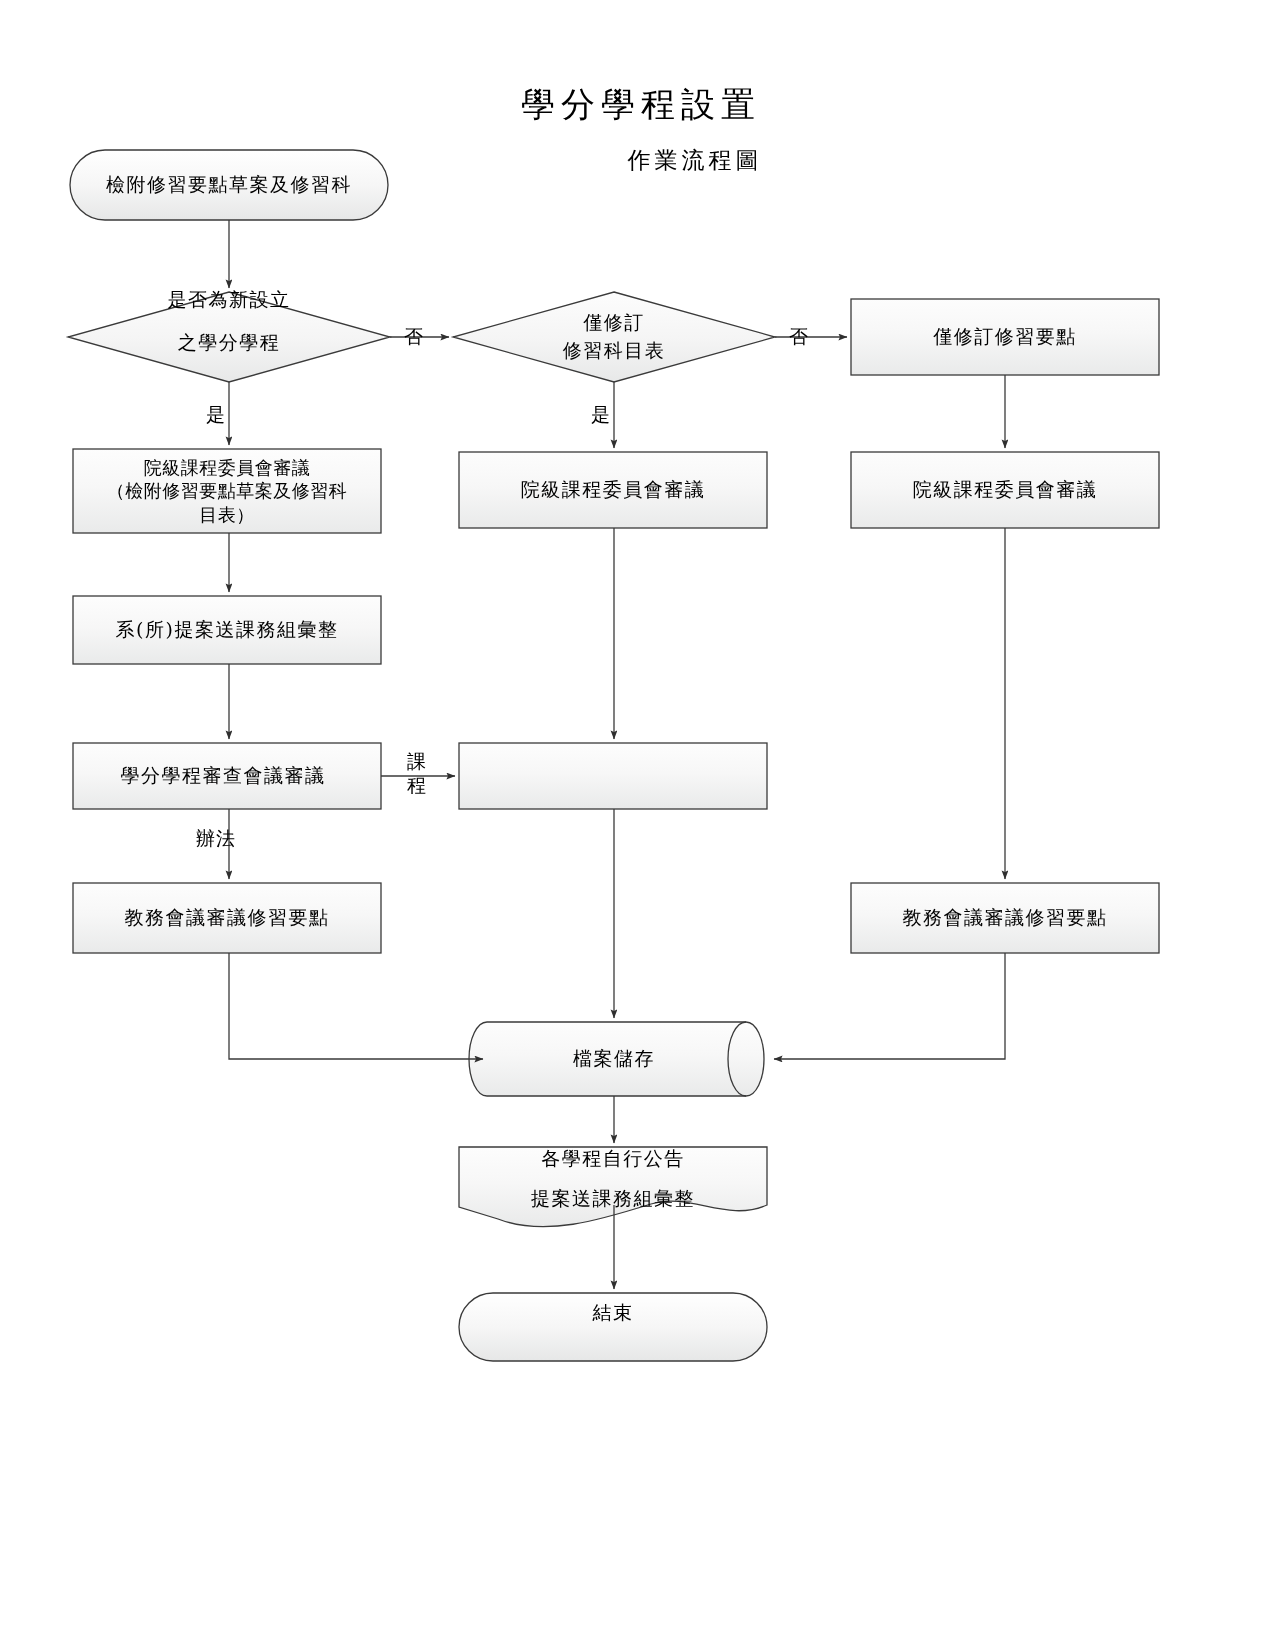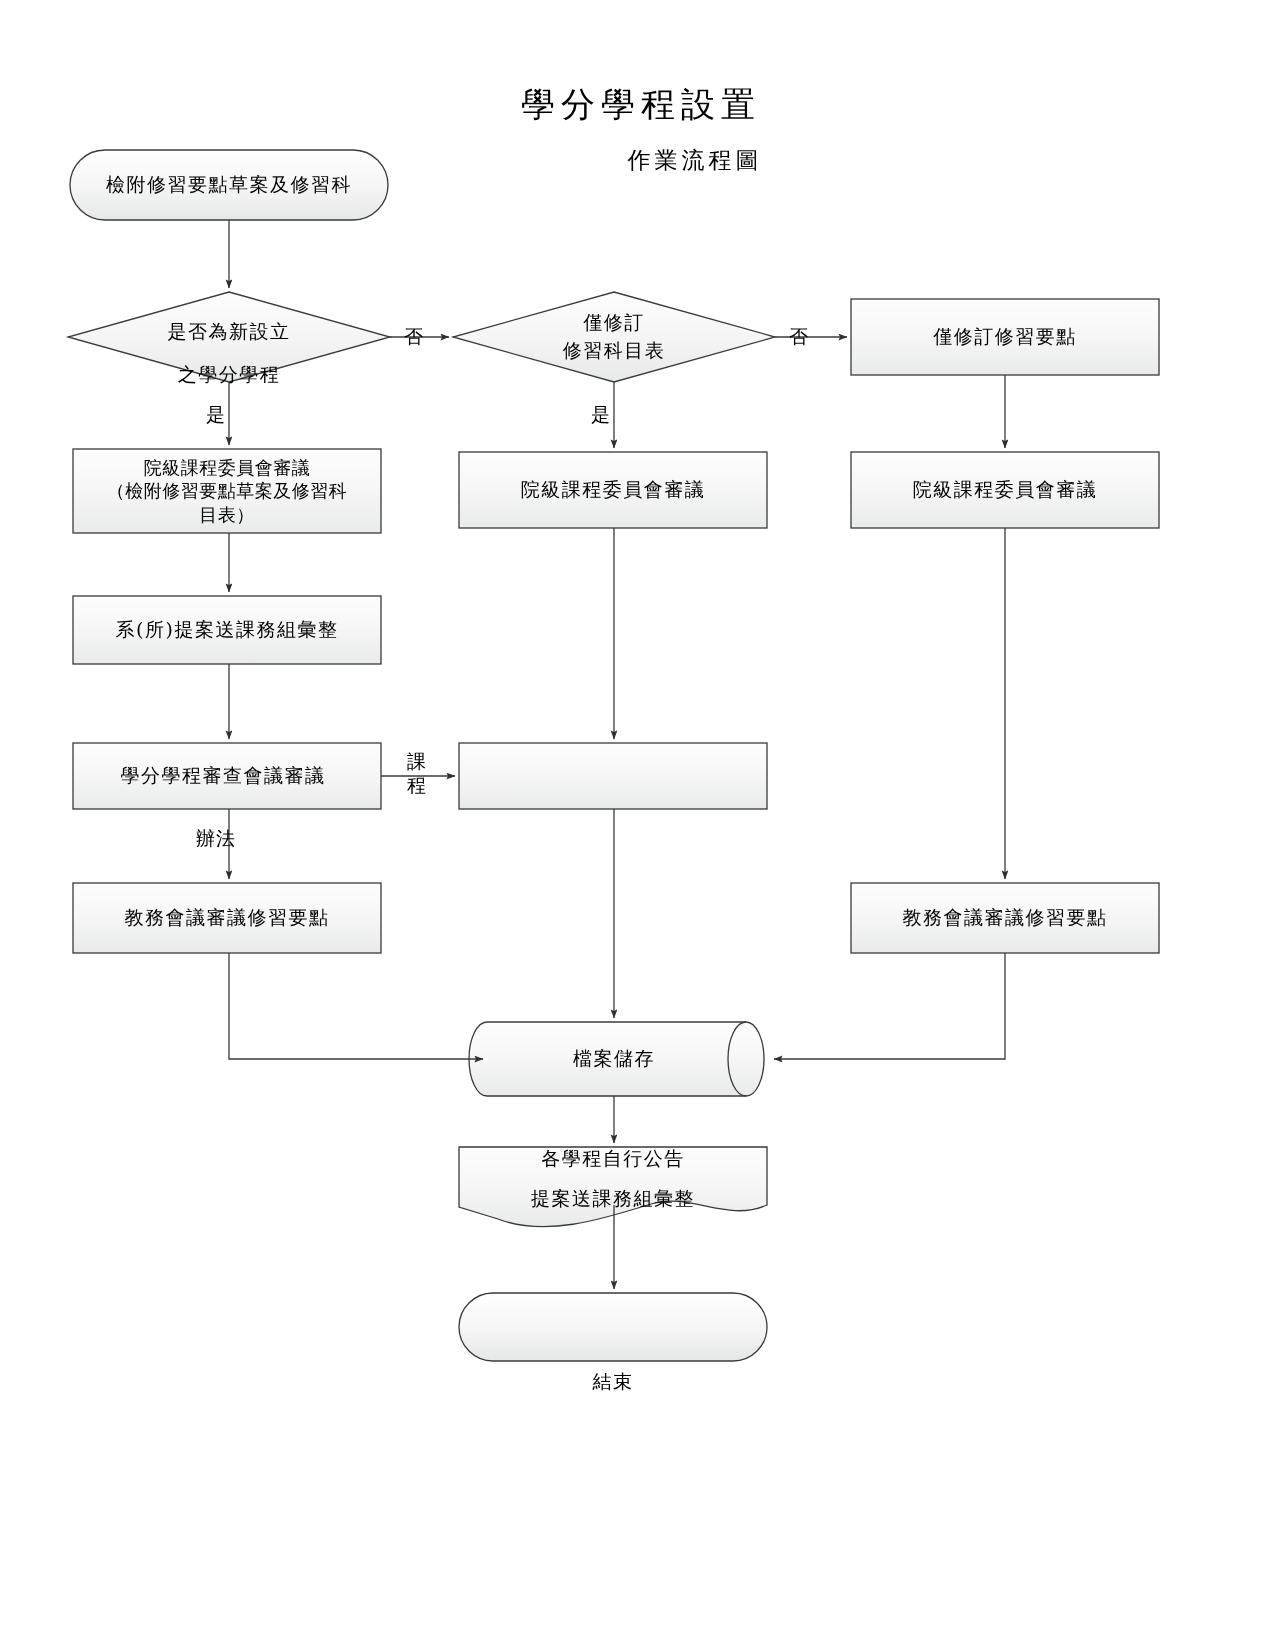--- a/index.html
+++ b/index.html
@@ -166,21 +166,21 @@
       <path d="M614,1088 L614,1135" marker-end="url(#arrow)"></path>
 
       <path d="M614,1197 L614,1281" marker-end="url(#arrow)"></path>
     </g>
   </svg>
 
   <div class="node-text" style="left:70px;top:142px;width:318px;height:70px;">
     <span class="ln">檢附修習要點草案及修習科</span>
   </div>
 
-  <div class="node-text" style="left:68px;top:300px;width:322px;height:90px;gap:15px;">
+  <div class="node-text" style="left:68px;top:268px;width:322px;height:90px;gap:15px;">
     <span class="ln">是否為新設立</span>
     <span class="ln">之學分學程</span>
   </div>
 
   <div class="node-text" style="left:453px;top:284px;width:322px;height:90px;">
     <span class="ln">僅修訂</span>
     <span class="ln">修習科目表</span>
   </div>
 
   <div class="node-text" style="left:851px;top:291px;width:308px;height:76px;text-align:right;">
@@ -220,21 +220,21 @@
 
   <div class="node-text" style="left:469px;top:1014px;width:290px;height:74px;">
     <span class="ln">檔案儲存</span>
   </div>
 
   <div class="node-text" style="left:459px;top:1139px;width:308px;height:64px;gap:12px;">
     <span class="ln">各學程自行公告</span>
     <span class="ln">提案送課務組彙整</span>
   </div>
 
-  <div class="node-text" style="left:459px;top:1340px;width:308px;height:68px;">
+  <div class="node-text" style="left:459px;top:1271px;width:308px;height:68px;">
     <span class="ln">結束</span>
   </div>
 
   <div class="edge-label" style="left:404px;top:318px;">否</div>
   <div class="edge-label" style="left:789px;top:318px;">否</div>
   <div class="edge-label" style="left:206px;top:396px;">是</div>
   <div class="edge-label" style="left:591px;top:396px;">是</div>
   <div class="edge-label vert" style="left:406px;top:742px;">課程</div>
   <div class="edge-label" style="left:196px;top:820px;">辦法</div>
 

